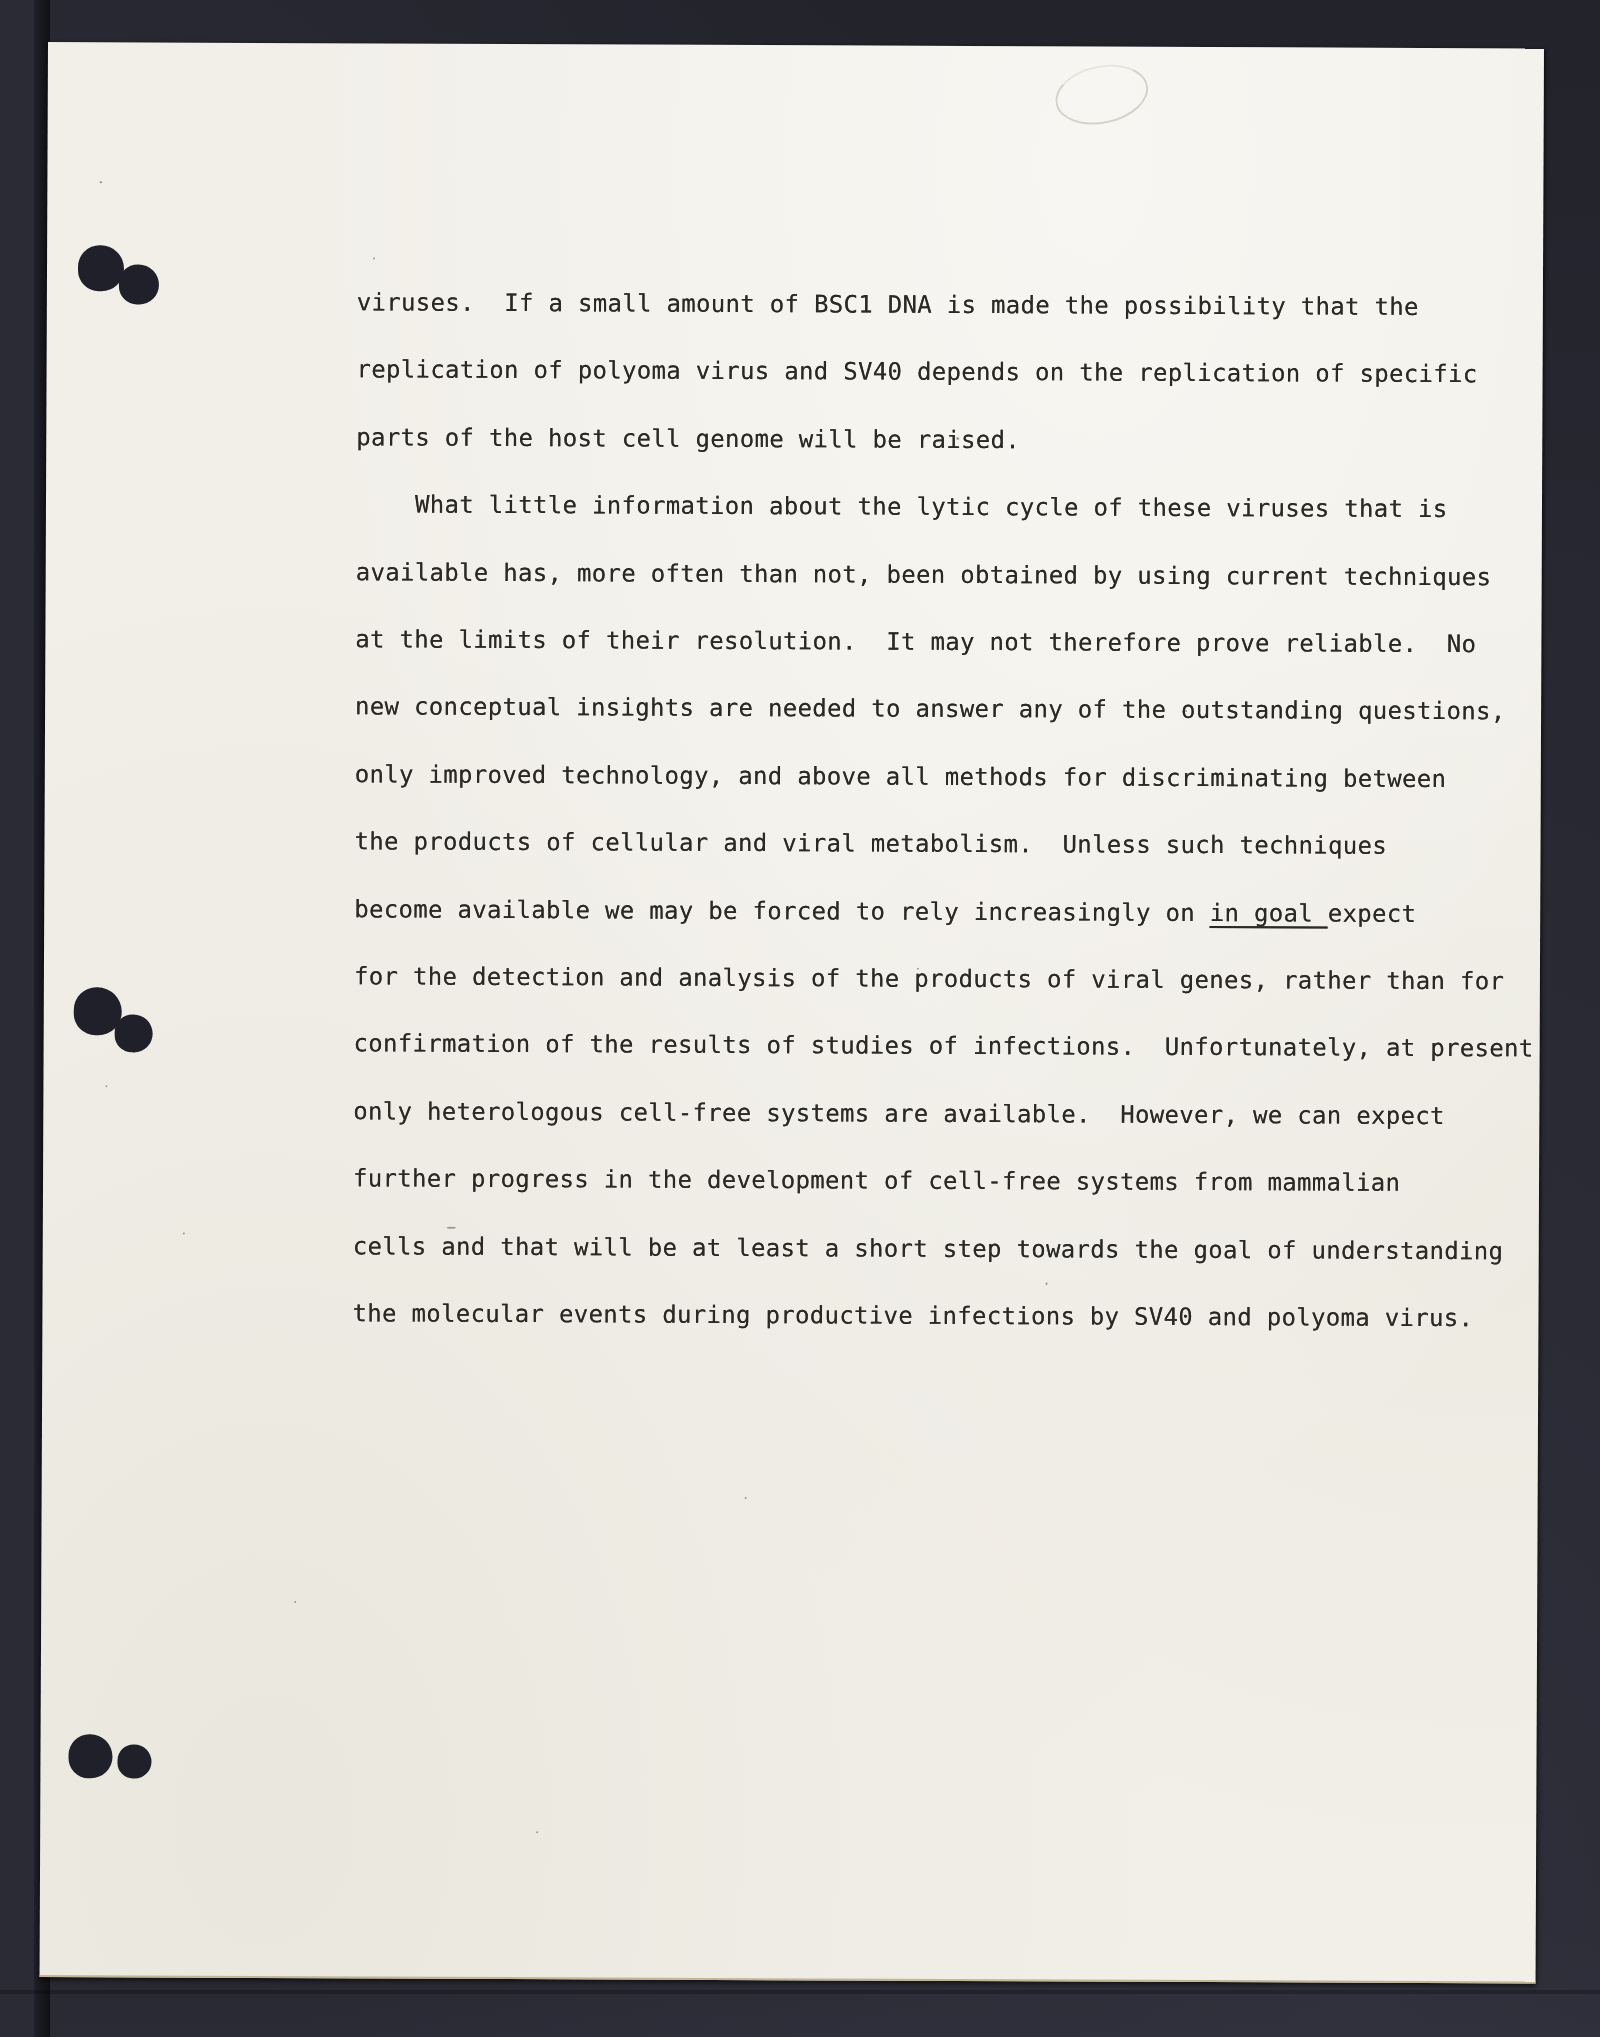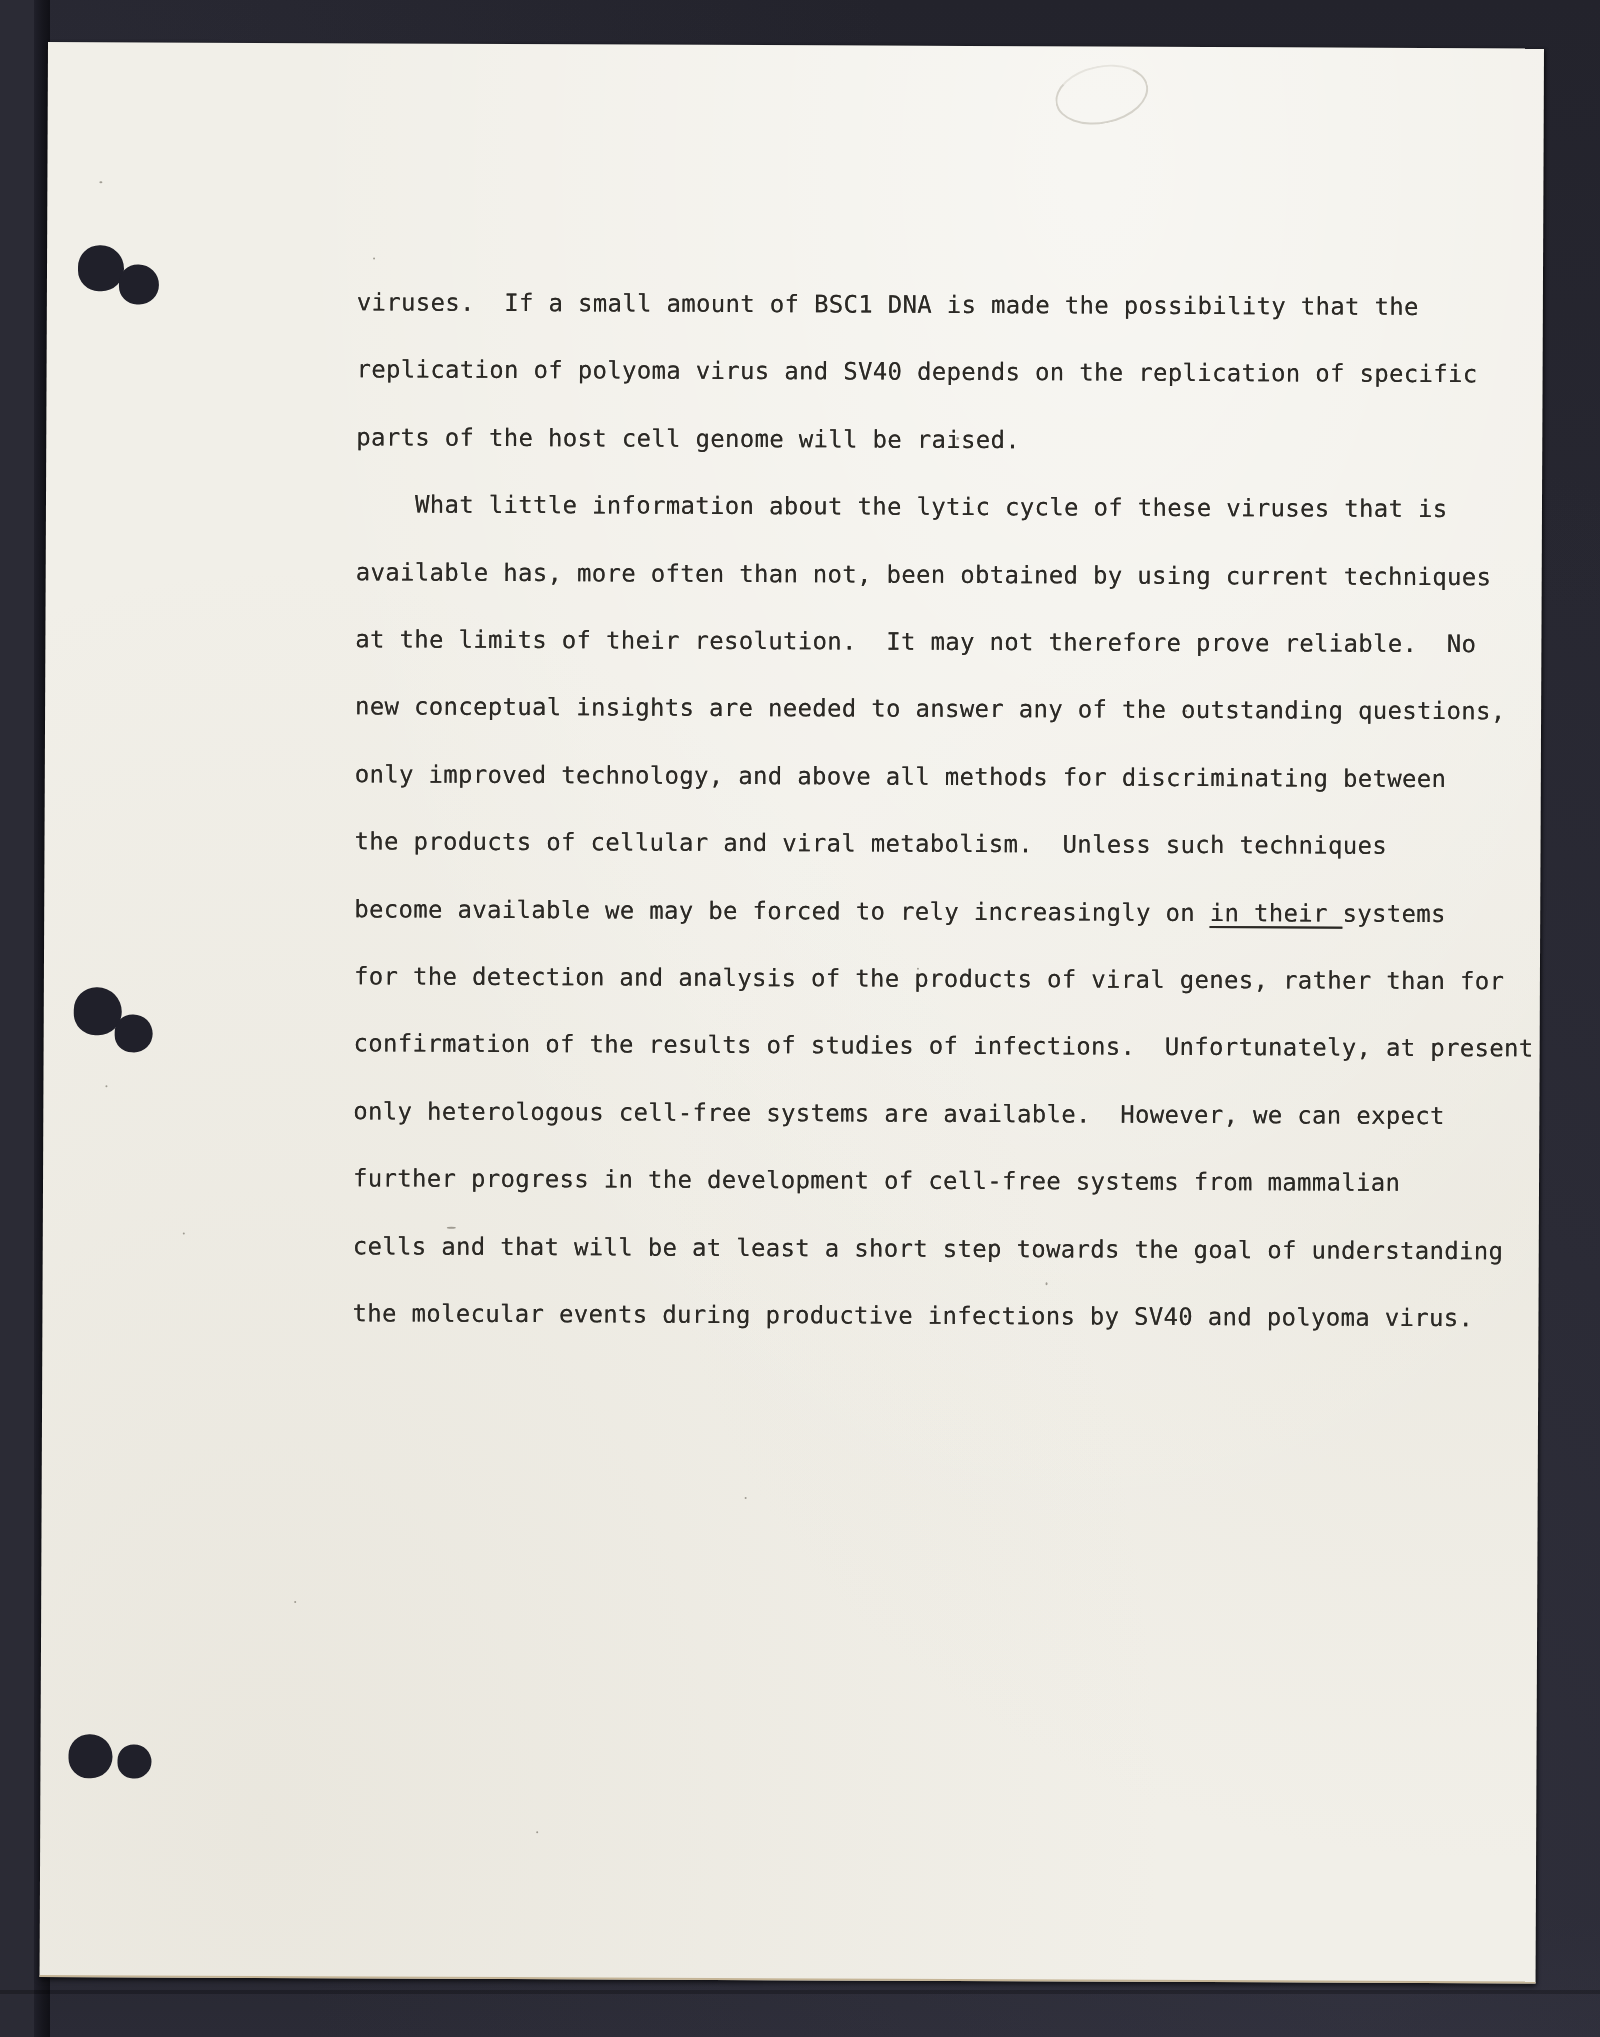--- a/index.html
+++ b/index.html
@@ -77,21 +77,21 @@
   <div class="page-text" id="page-text">
       <div class="line"><span>viruses.  If a small amount of BSC1 DNA is made the possibility that the</span></div>
       <div class="line"><span>replication of polyoma virus and SV40 depends on the replication of specific</span></div>
       <div class="line"><span>parts of the host cell genome will be raised.</span></div>
       <div class="line"><span>    What little information about the lytic cycle of these viruses that is</span></div>
       <div class="line"><span>available has, more often than not, been obtained by using current techniques</span></div>
       <div class="line"><span>at the limits of their resolution.  It may not therefore prove reliable.  No</span></div>
       <div class="line"><span>new conceptual insights are needed to answer any of the outstanding questions,</span></div>
       <div class="line"><span>only improved technology, and above all methods for discriminating between</span></div>
       <div class="line"><span>the products of cellular and viral metabolism.  Unless such techniques</span></div>
-      <div class="line"><span>become available we may be forced to rely increasingly on </span><span class="u">in their </span><span>systems</span></div>
+      <div class="line"><span>become available we may be forced to rely increasingly on </span><span class="u">in goal </span><span>expect</span></div>
       <div class="line"><span>for the detection and analysis of the products of viral genes, rather than for</span></div>
       <div class="line"><span>confirmation of the results of studies of infections.  Unfortunately, at present</span></div>
       <div class="line"><span>only heterologous cell-free systems are available.  However, we can expect</span></div>
       <div class="line"><span>further progress in the development of cell-free systems from mammalian</span></div>
       <div class="line"><span>cells and that will be at least a short step towards the goal of understanding</span></div>
       <div class="line"><span>the molecular events during productive infections by SV40 and polyoma virus.</span></div>
     </div>
   <div id="artifact-layer">
       <div class="blot-circle" style="left: 31px; top: 203px; width: 46px; height: 46px; background: rgb(32, 32, 42);"></div>
       <div class="blot-circle" style="left: 72px; top: 222px; width: 40px; height: 40px; background: rgb(32, 32, 42);"></div>

